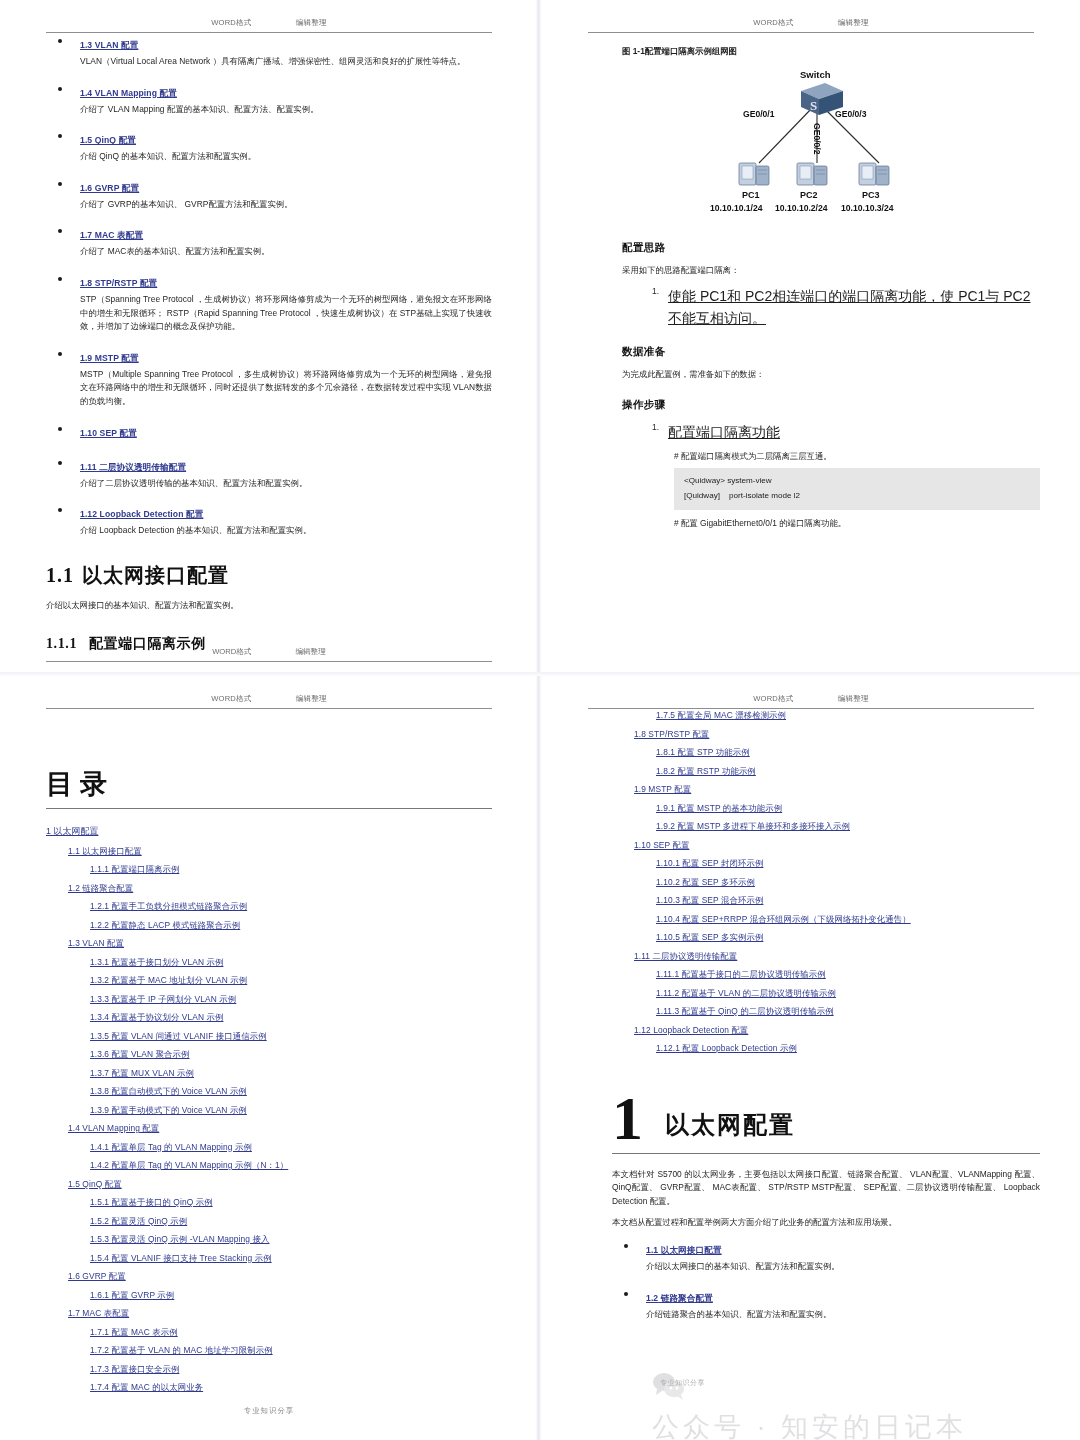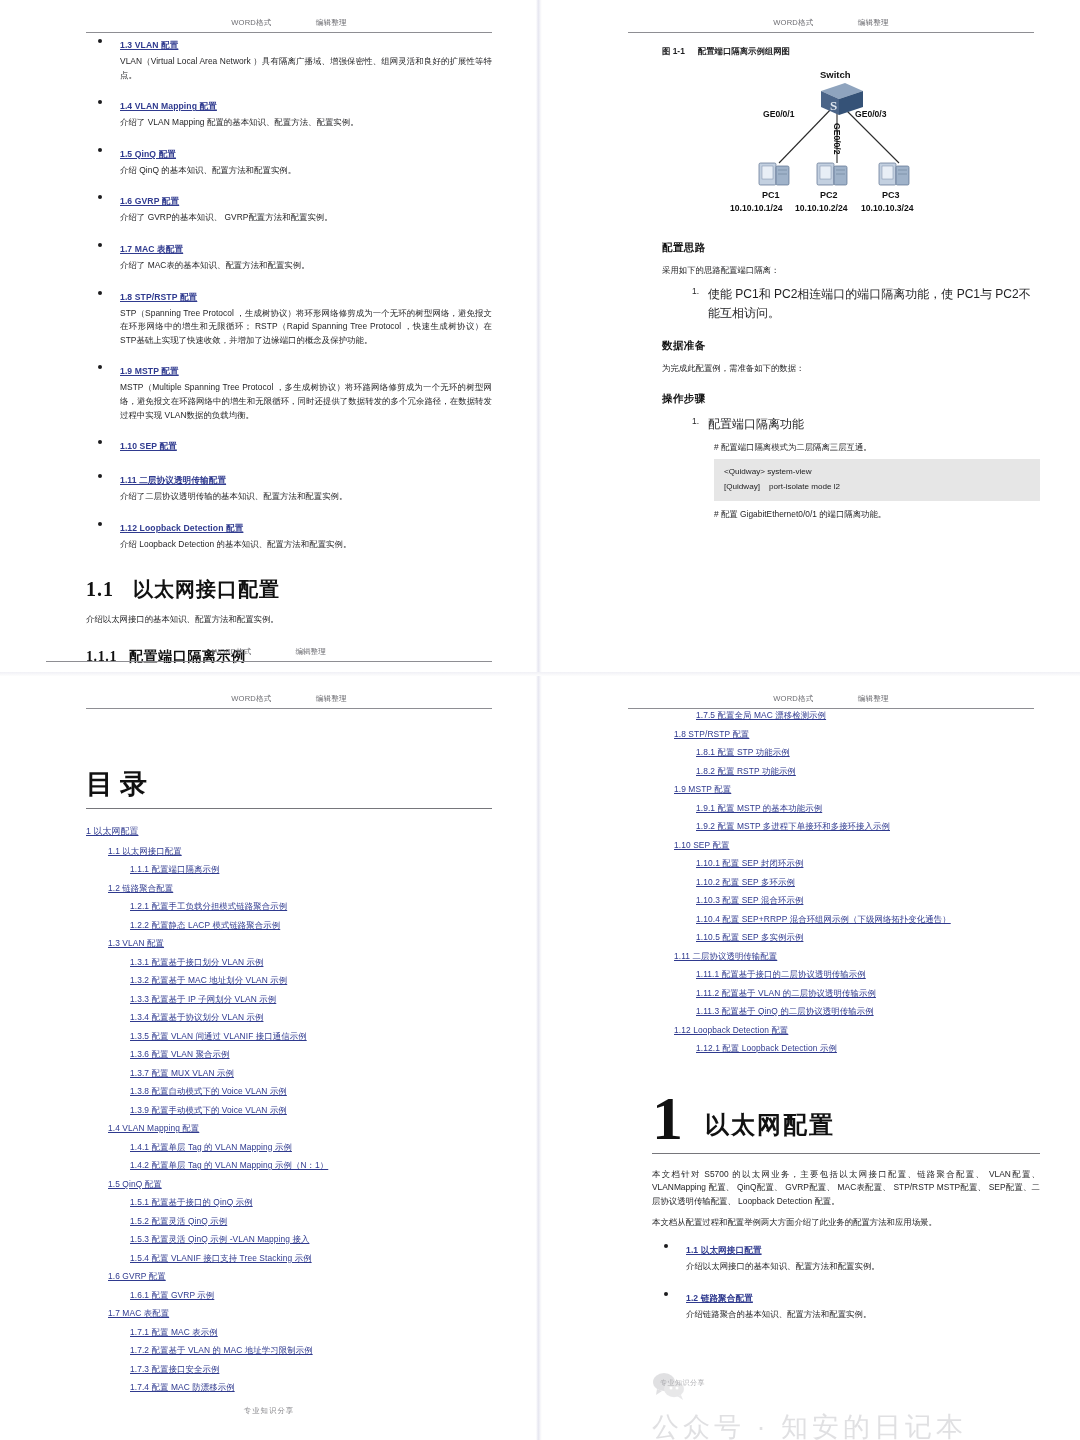--- a/index.html
+++ b/index.html
@@ -17,21 +17,20 @@
     width: 1080px;
     height: 1440px;
     background: #fdfdfd;
   }
 
   
   .page {
     position: absolute;
     background: #ffffff;
     overflow: hidden;
-    padding-left: 40px;
   }
   .page-tl { left: 0;    top: 0;    width: 538px; height: 672px; }
   .page-tr { left: 542px; top: 0;   width: 538px; height: 672px; }
   .page-bl { left: 0;    top: 676px; width: 538px; height: 764px; }
   .page-br { left: 542px; top: 676px; width: 538px; height: 764px; }
 
   
   .edge-v {
     position: absolute;
     top: 0; bottom: 0;
@@ -126,21 +125,21 @@
 
   
   h1.h-sec {
     font-family: "Liberation Serif", "DejaVu Serif", serif;
     font-size: 20px;
     font-weight: 700;
     color: #111;
     margin: 24px 0 10px;
     letter-spacing: 1px;
   }
-  h1.h-sec .num { margin-right: 19px; }
+  h1.h-sec .num { margin-right: 8px; }
   h2.h-sub {
     font-family: "Liberation Serif", "DejaVu Serif", serif;
     font-size: 14px;
     font-weight: 700;
     color: #111;
     margin: 22px 0 8px;
     letter-spacing: .6px;
   }
   h2.h-sub .num { margin-right: 12px; }
   h3.h-min {
@@ -184,21 +183,21 @@
   .lv2 { margin-left: 22px; }
   .lv3 { margin-left: 44px; }
 
   
   .fig-cap {
     font-size: 8.4px;
     color: #1f1f21;
     font-weight: 600;
     margin: 12px 0 4px;
   }
-  .fig-cap .fnum { margin-right: 13px; }
+  .fig-cap .fnum { margin-right: 0; }
   .figure-wrap {
     display: flex;
     justify-content: center;
     padding: 4px 0 10px;
   }
   svg.netdiag { display: block; }
 
   
   ul.dots { list-style: none; margin: 6px 0 6px 26px; }
   ul.dots > li {
@@ -214,26 +213,27 @@
     position: absolute;
     left: 0; top: 5px;
     width: 3.4px; height: 3.4px;
     border-radius: 50%;
     background: #1c1c1e;
   }
 
   ol.steps { list-style: none; margin: 6px 0 4px 30px; counter-reset: s; }
   ol.steps > li {
     counter-increment: s;
-    font-size: 12px;
+    font-size: 14px;
     color: #1f1f21;
     line-height: 1.6;
     margin-bottom: 8px;
     padding-left: 16px;
     position: relative;
+    text-decoration: underline;
   }
   ol.steps > li::before {
     content: counter(s) ".";
     position: absolute; left: 0; top: 0;
     font-size: 8.4px;
   }
 
   .cmd-note {
     font-size: 8.4px;
     color: #1f1f21;
@@ -504,21 +504,21 @@
           <a class="toc-item lv3">1.5.1  配置基于接口的  QinQ 示例</a>
           <a class="toc-item lv3">1.5.2  配置灵活 QinQ 示例</a>
           <a class="toc-item lv3">1.5.3  配置灵活 QinQ 示例 -VLAN Mapping  接入</a>
           <a class="toc-item lv3">1.5.4  配置 VLANIF  接口支持 Tree Stacking 示例</a>
           <a class="toc-item lv2">1.6  GVRP 配置</a>
           <a class="toc-item lv3">1.6.1  配置 GVRP 示例</a>
           <a class="toc-item lv2">1.7  MAC 表配置</a>
           <a class="toc-item lv3">1.7.1  配置 MAC 表示例</a>
           <a class="toc-item lv3">1.7.2  配置基于 VLAN  的 MAC 地址学习限制示例</a>
           <a class="toc-item lv3">1.7.3  配置接口安全示例</a>
-          <a class="toc-item lv3">1.7.4  配置 MAC 防漂移示例</a>
+          <a class="toc-item lv3">1.7.4  配置 MAC 的以太网业务</a>
         </div>
     </div>
 
     <div style="position:absolute; left:0; right:0; bottom:24px;">
       <div class="pg-footer-center">专业知识分享</div>
     </div>
   </div>
 
   <div class="page page-br">
     <div class="pg-header">

